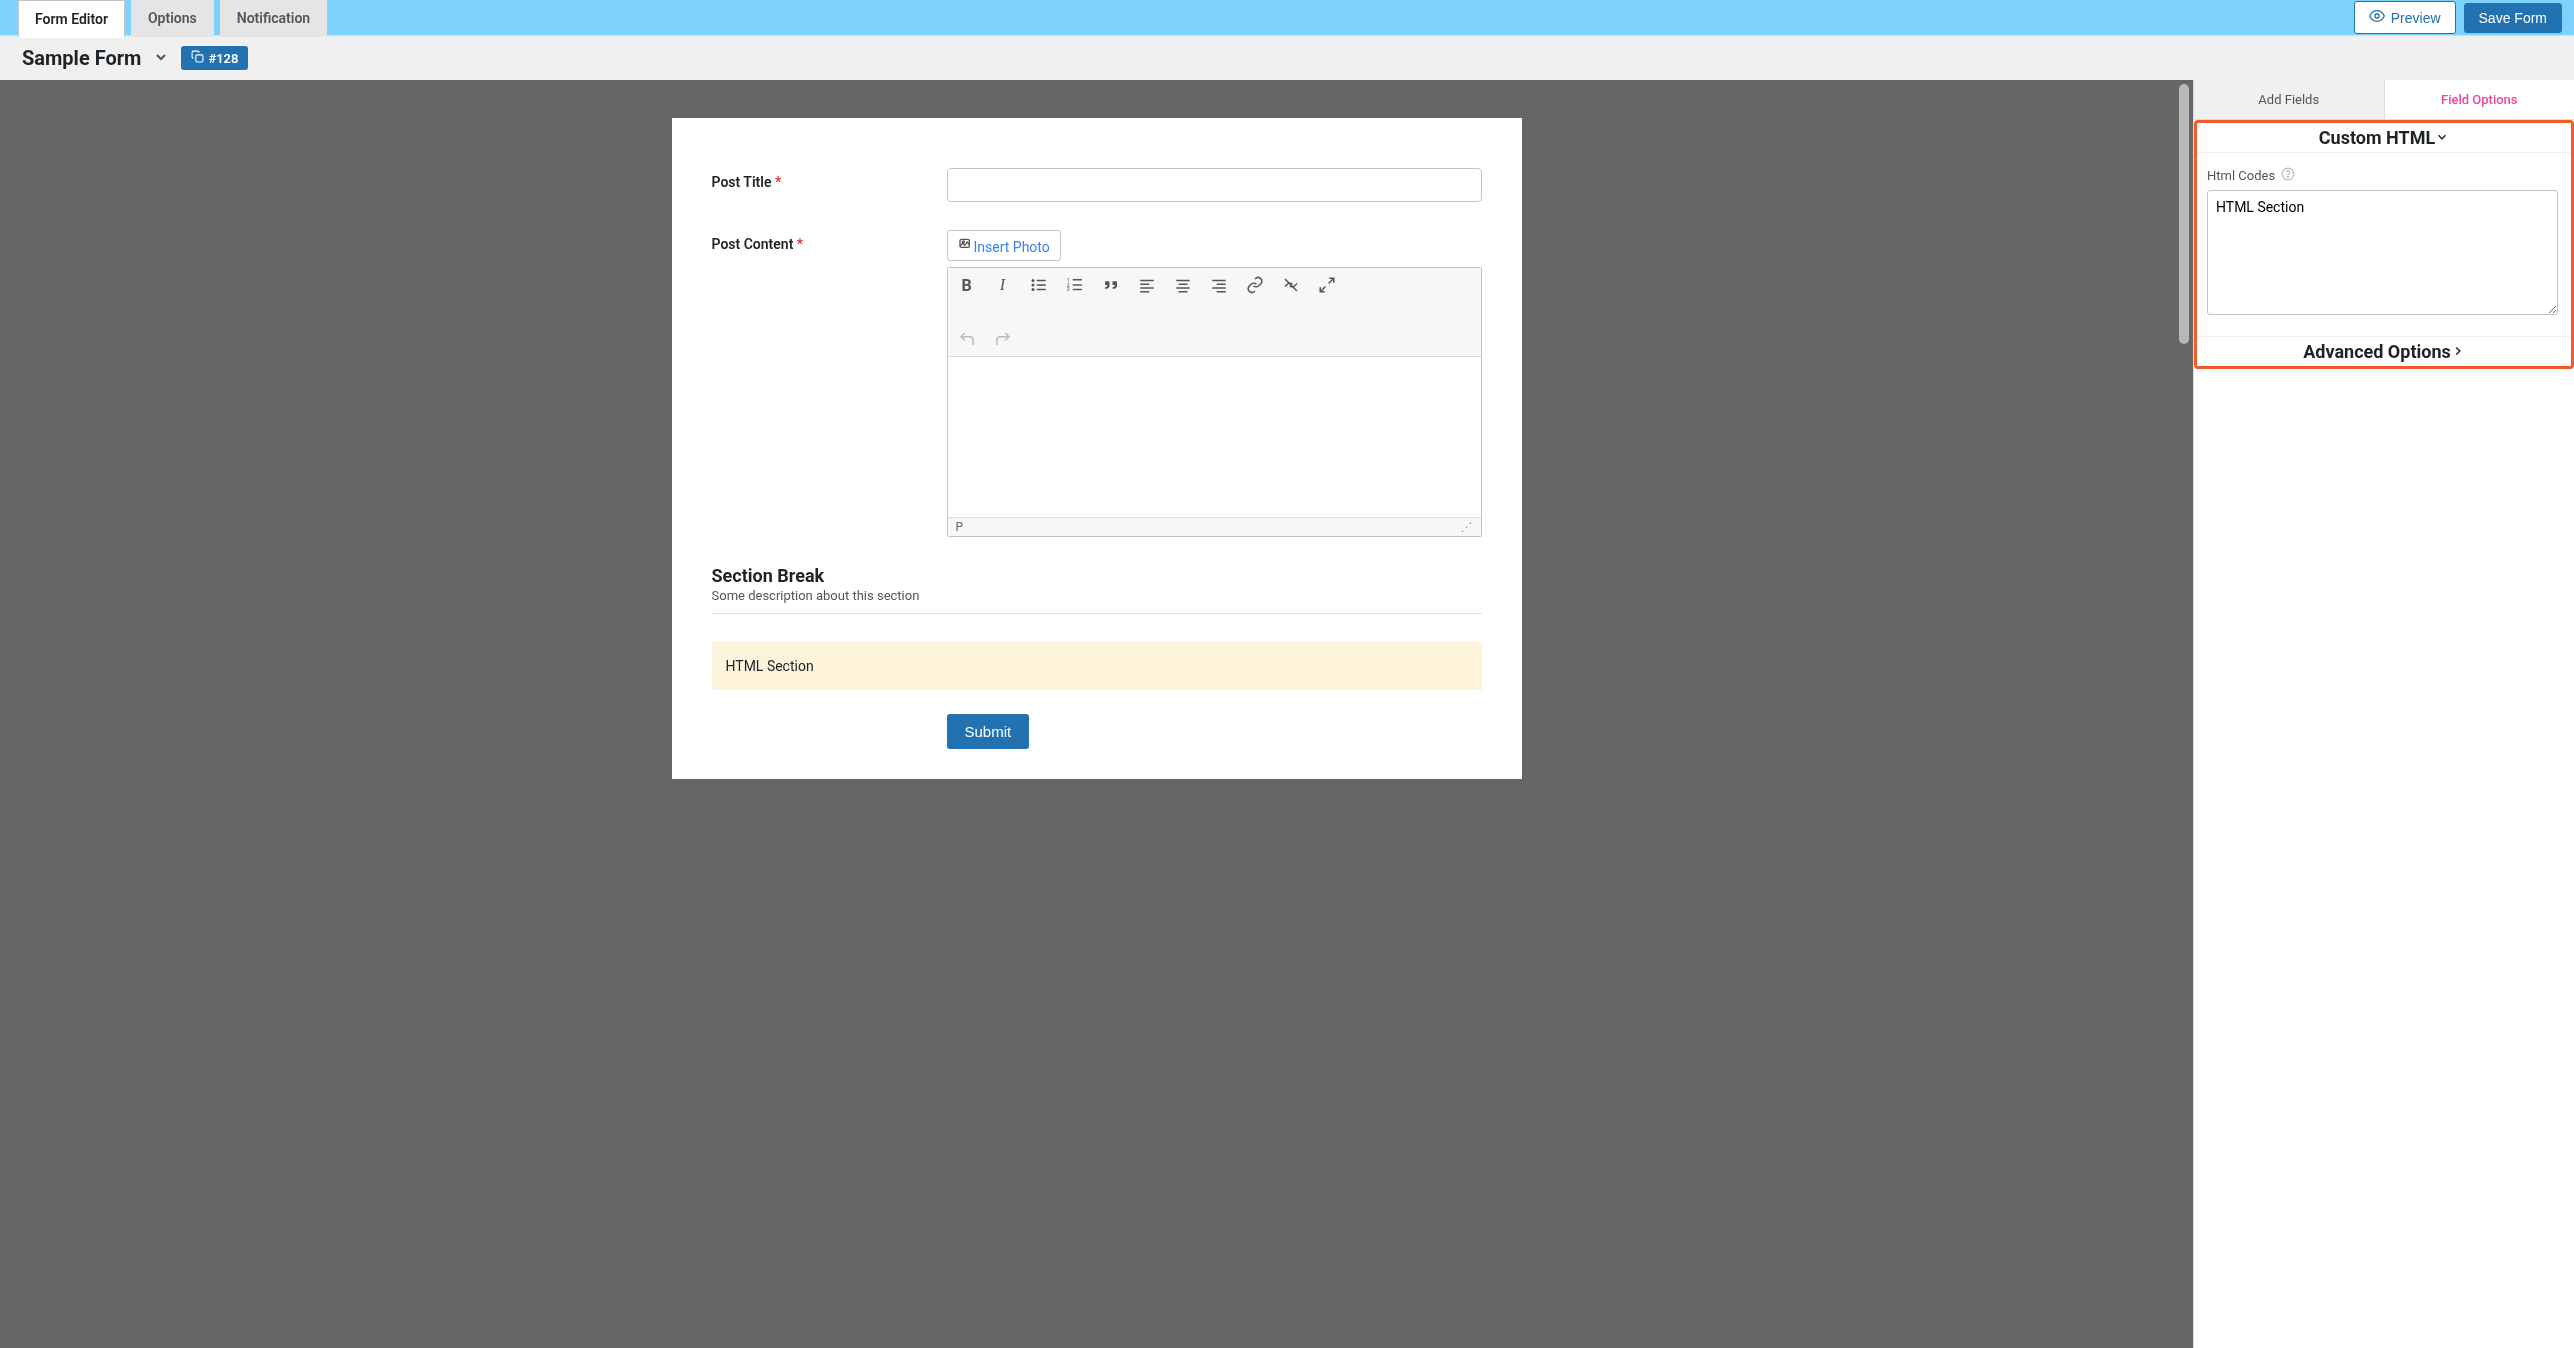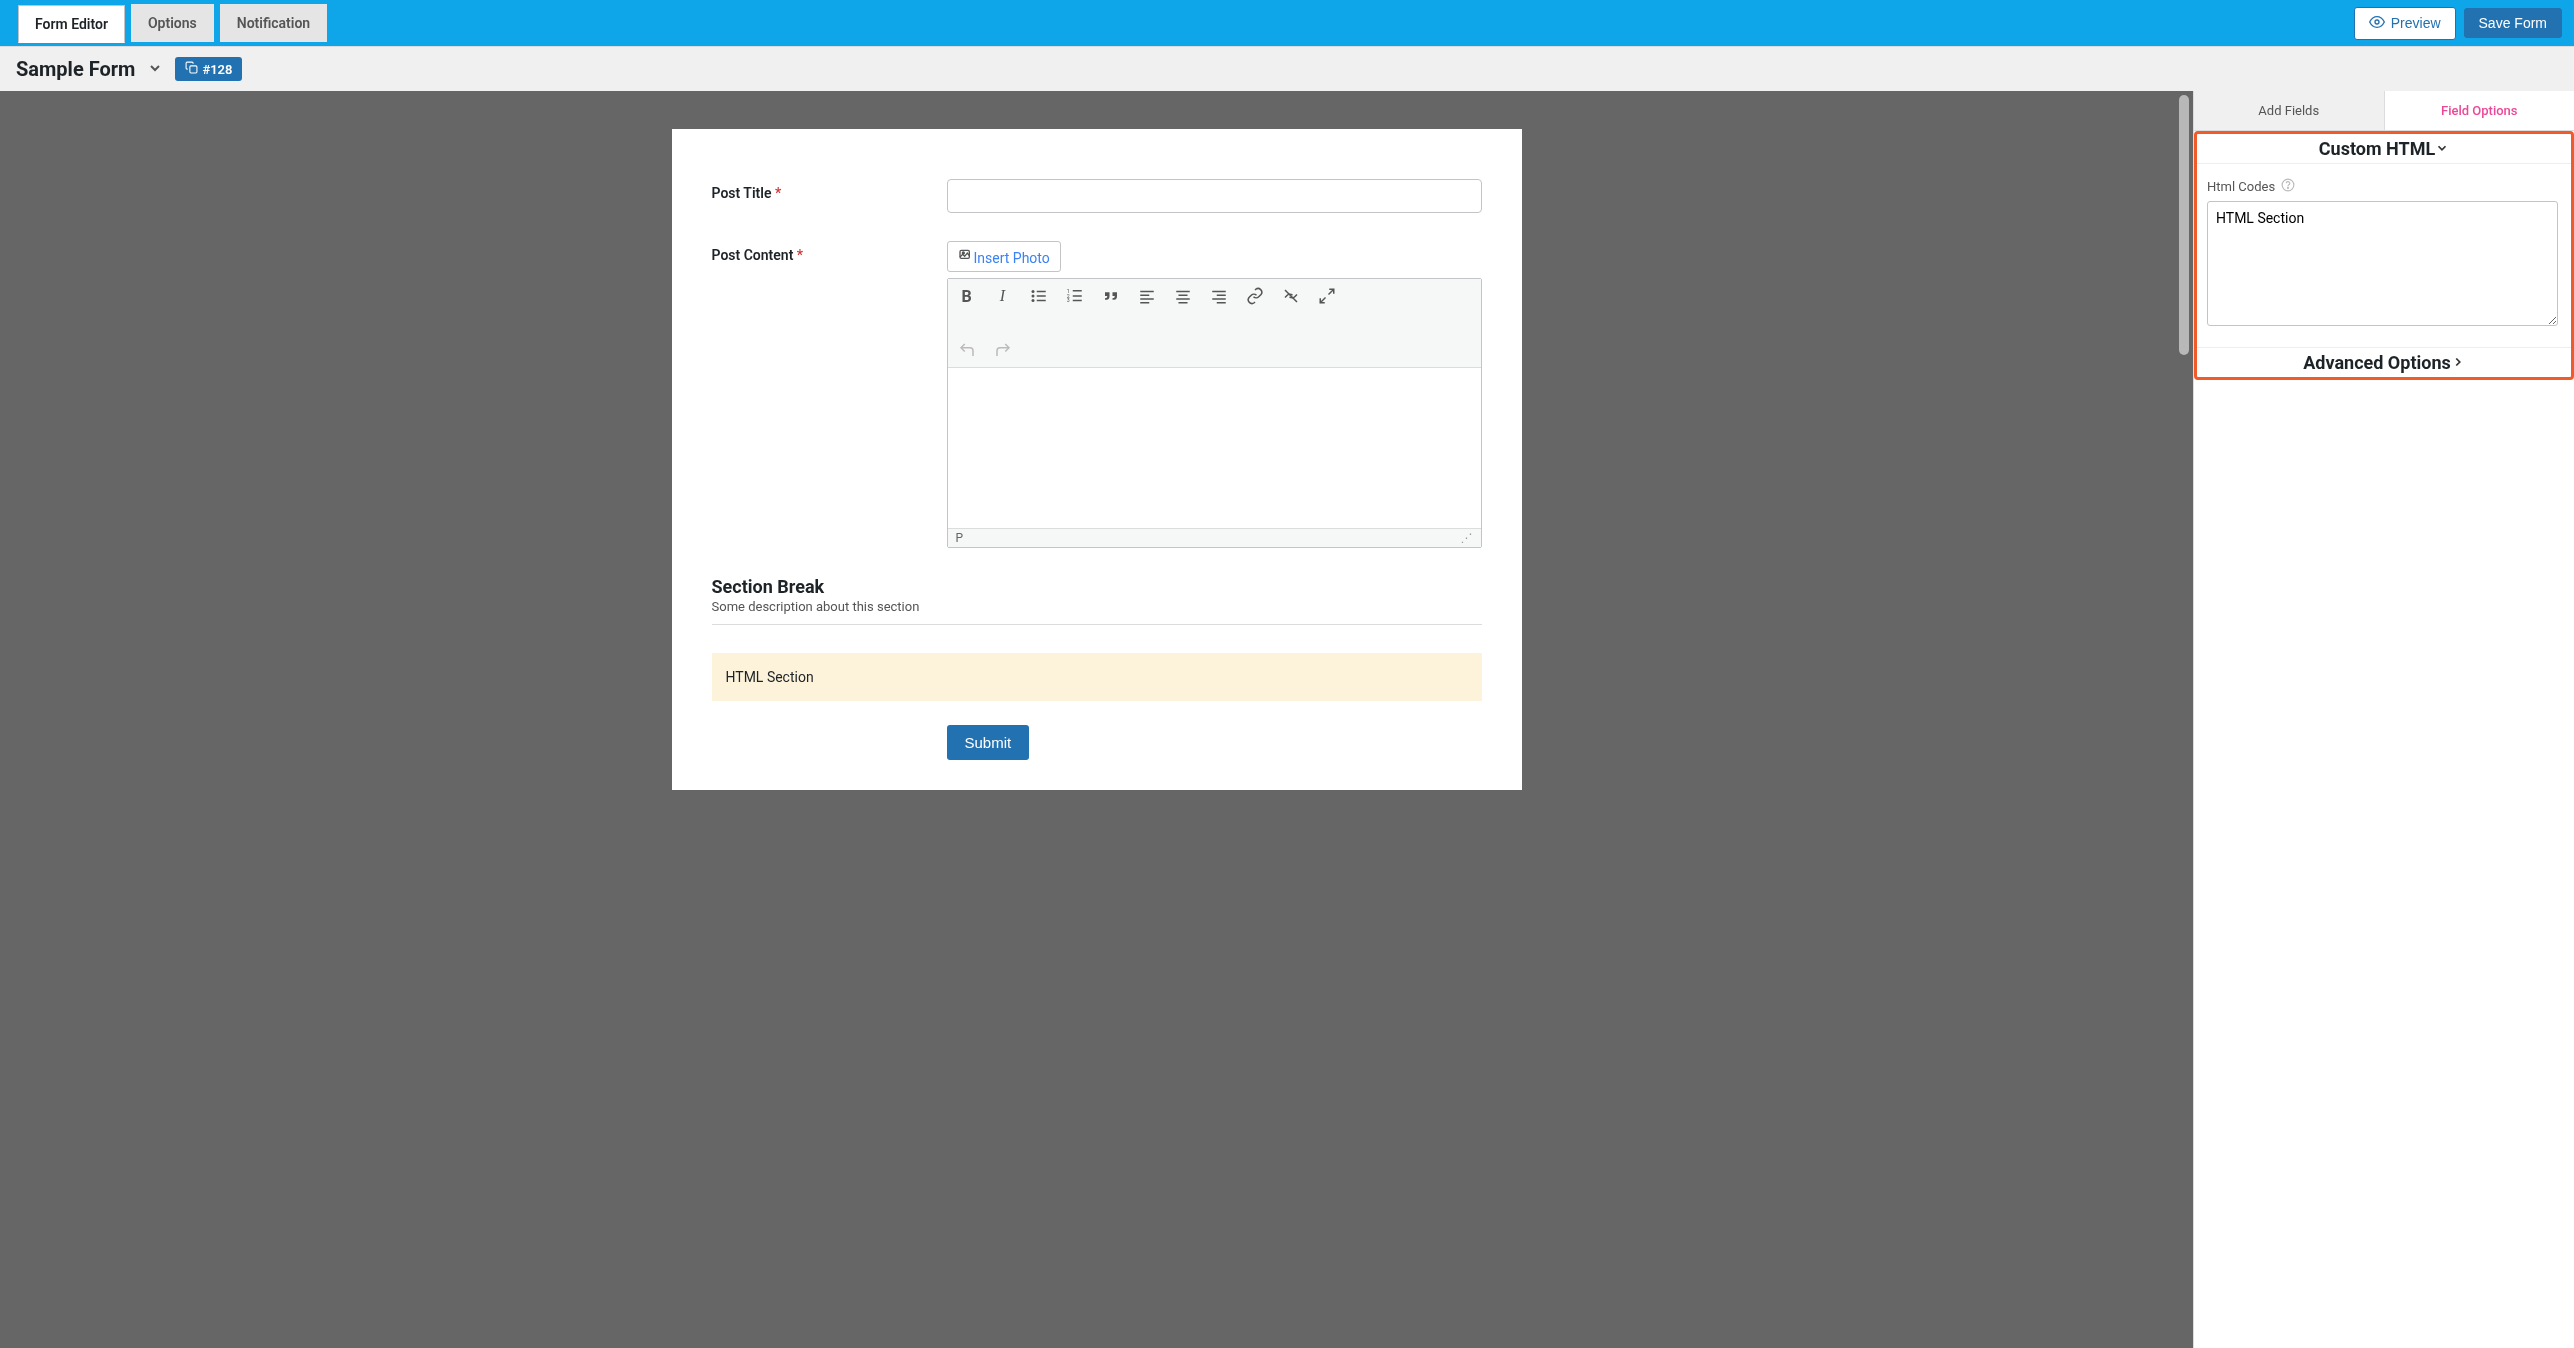--- a/index.html
+++ b/index.html
@@ -1,31 +1,31 @@
 <!DOCTYPE html>
 <html><head>
 <meta charset="utf-8">
 <style>
 * { margin: 0; padding: 0; box-sizing: border-box; }
 body { font-family: -apple-system, BlinkMacSystemFont, "Segoe UI", Roboto, sans-serif; background: #f0f0f1; color: #1d2327; font-size: 14px; }
 
 .app { width: 100%; height: 100vh; display: flex; flex-direction: column; }
 
 
-.topbar { display: flex; justify-content: space-between; align-items: center; padding: 0 12px 0 18px; border-bottom: 1px solid #dcdcde; background: #0ea5e9; height: 47px; }
+.topbar { display: flex; justify-content: space-between; align-items: center; padding: 0 12px 0 18px; border-bottom: 1px solid #dcdcde; background: #7dd3fc; height: 36px; }
 .tabs { display: flex; gap: 6px; }
 .tab { padding: 10px 16px; background: #e5e5e5; color: #555; font-weight: 600; cursor: pointer; border: 1px solid transparent; }
 .tab.active { background: #fff; border: 1px solid #c3c4c7; border-bottom-color: #fff; color: #1d2327; position: relative; top: 1px; }
 .top-actions { display: flex; gap: 8px; align-items: center; }
 .btn { padding: 6px 14px; border-radius: 3px; font-size: 14px; cursor: pointer; font-weight: 500; display: inline-flex; align-items: center; gap: 6px; }
 .btn-outline { background: #fff; border: 1px solid #2271b1; color: #2271b1; }
 .btn-primary { background: #2271b1; border: 1px solid #2271b1; color: #fff; }
 
 
-.subheader { display: flex; align-items: center; gap: 12px; padding: 10px 16px; text-align: right; }
+.subheader { display: flex; align-items: center; gap: 12px; padding: 10px 22px; text-align: right; }
 .form-title { font-size: 20px; font-weight: 700; }
 .chev { font-size: 14px; color: #555; }
 .badge { background: #2271b1; color: #fff; padding: 4px 10px; border-radius: 3px; font-size: 13px; display: inline-flex; align-items: center; gap: 4px; font-weight: 600; }
 
 
 .main { display: flex; flex: 1; overflow: hidden; }
 .canvas-wrap { flex: 1; background: #666; padding: 0; overflow: auto; border-right: 1px solid #dcdcde; position: relative; }
 .canvas { background: #fff; margin: 38px auto 4px auto; width: 850px; padding: 50px 40px 30px 40px; }
 
 .form-row { display: flex; margin-bottom: 28px; }

